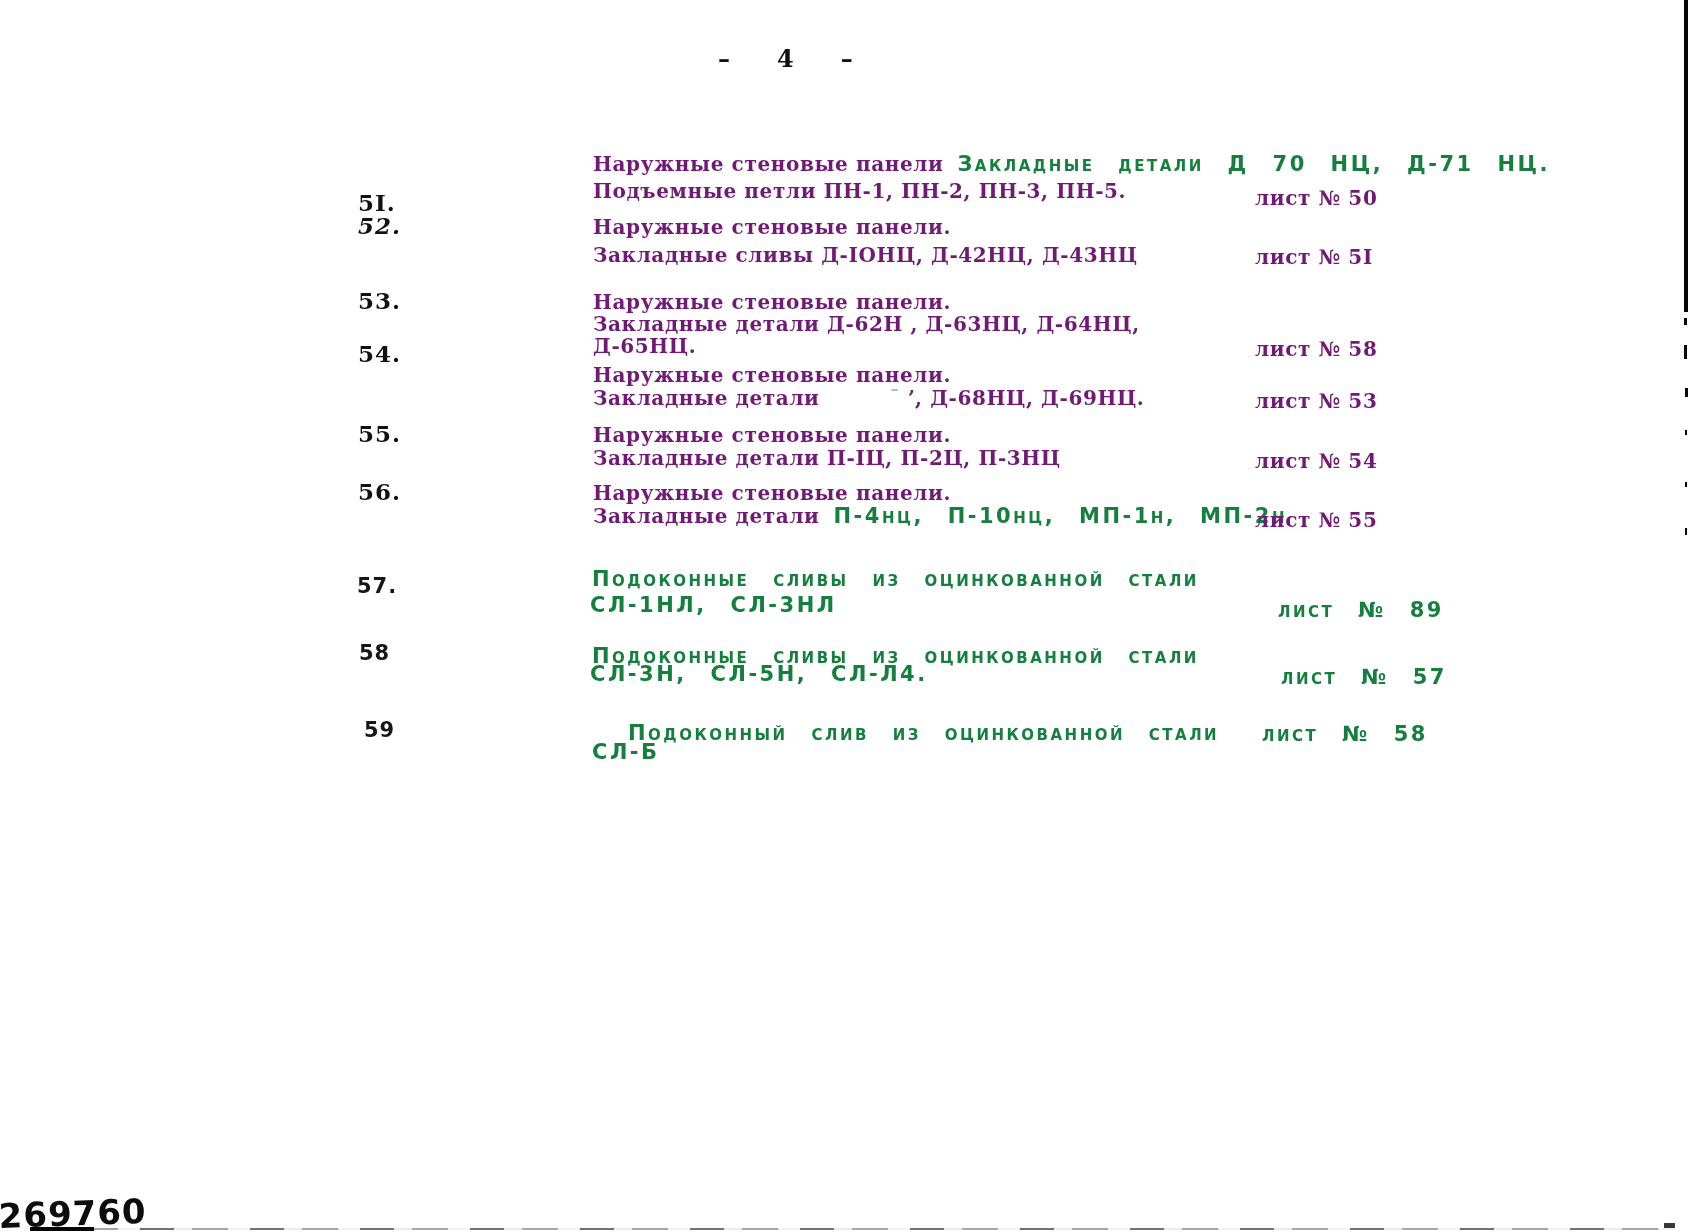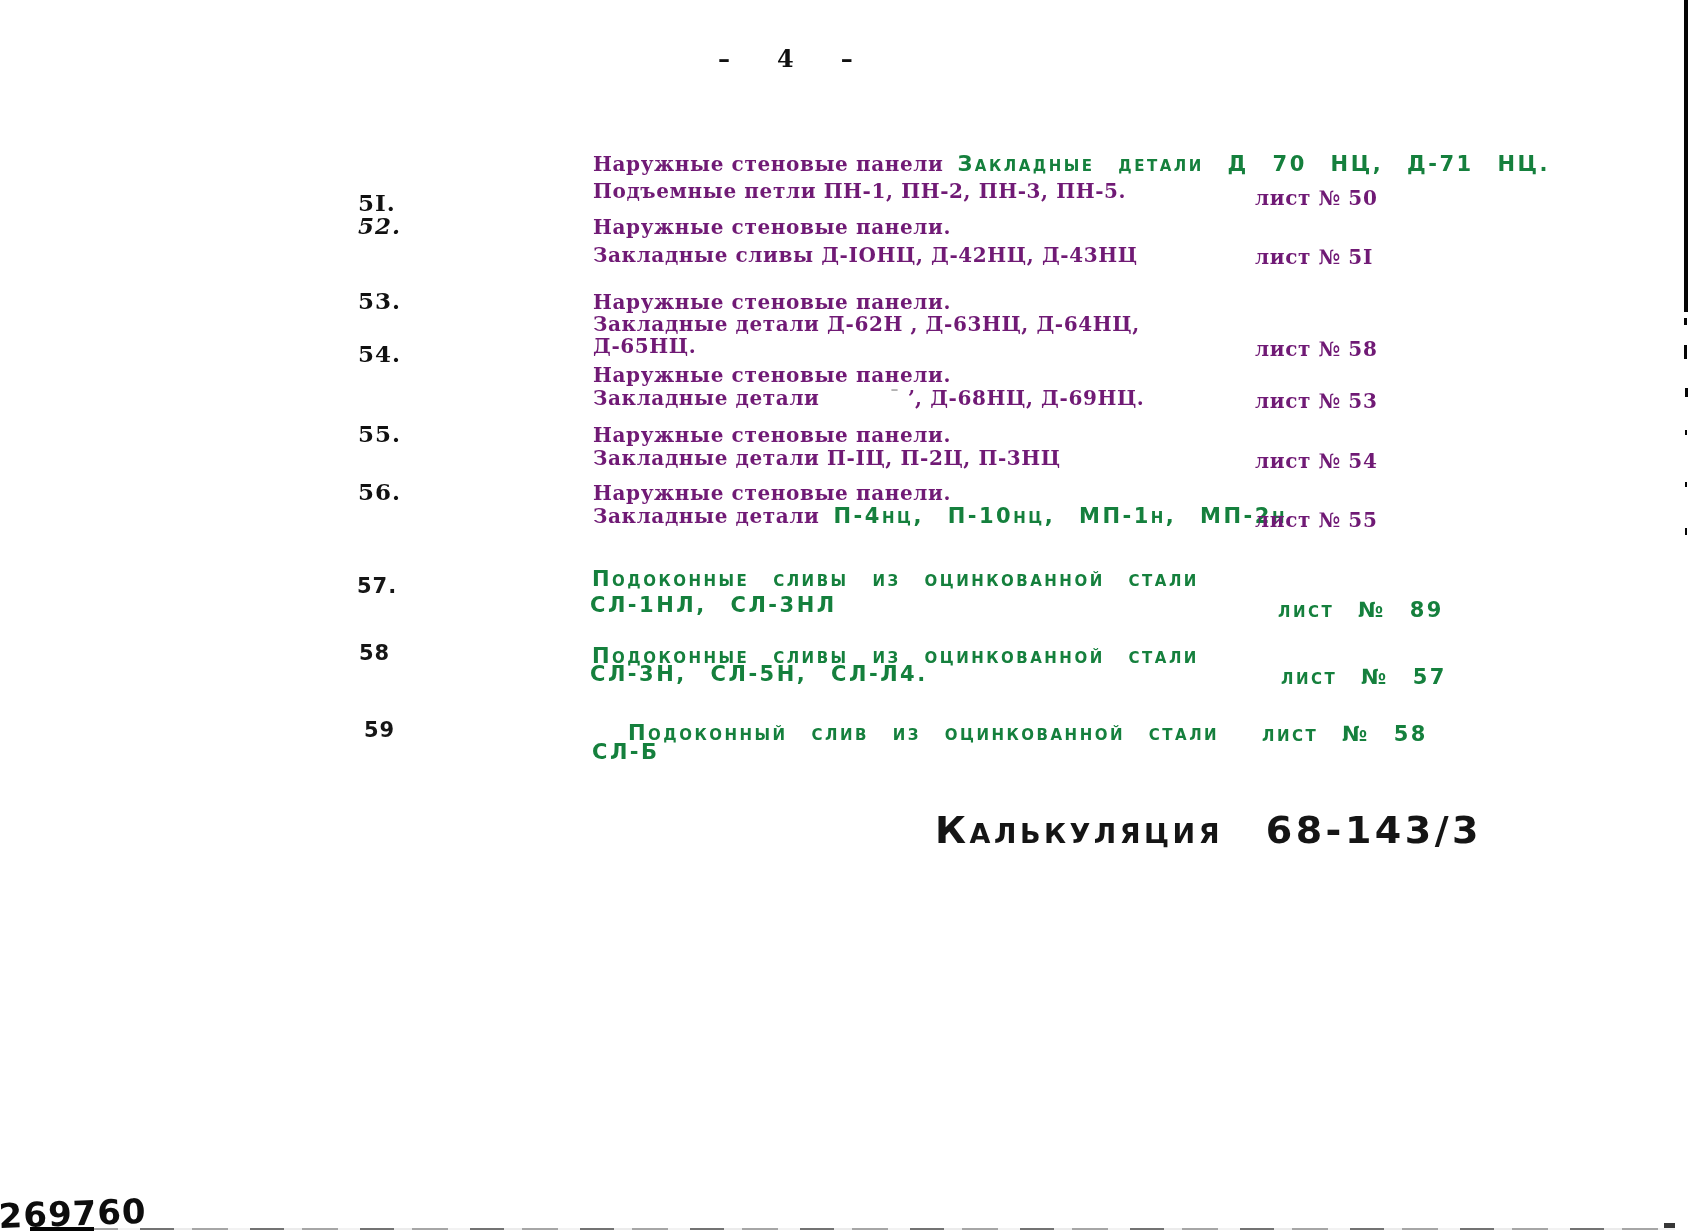--- a/index.html
+++ b/index.html
@@ -112,21 +112,20 @@
     <span class="abs h" style="left:1281px;top:665px;">лист № 57</span>
   </div>
 
   <div>
     <span class="abs hnum" style="left:364px;top:718px;">59</span>
     <span class="abs h" style="left:606px;top:721px;margin-left:22px;">Подоконный слив из оцинкованной стали</span>
     <span class="abs h" style="left:592px;top:740px;">СЛ-Б</span>
     <span class="abs h" style="left:1262px;top:722px;">лист № 58</span>
   </div>
 
-  <span class="abs calc" style="left:935px;top:808px;">Калькуляция 68-143/3</span>
 
   <span class="abs stamp" style="left:-2px;top:1196px;">269760</span>
 
   <div class="edge-mark" style="left:1684px;top:0;width:4px;height:312px;"></div>
   <div class="edge-mark" style="left:1684px;top:318px;width:3px;height:7px;"></div>
   <div class="edge-mark" style="left:1684px;top:345px;width:3px;height:14px;"></div>
   <div class="edge-mark" style="left:1685px;top:388px;width:3px;height:9px;"></div>
   <div class="edge-mark" style="left:1685px;top:430px;width:2px;height:5px;"></div>
   <div class="edge-mark" style="left:1685px;top:482px;width:2px;height:5px;"></div>
   <div class="edge-mark" style="left:1685px;top:528px;width:2px;height:7px;"></div>

